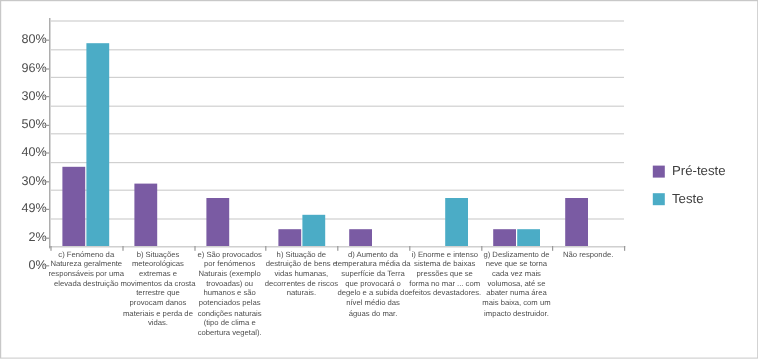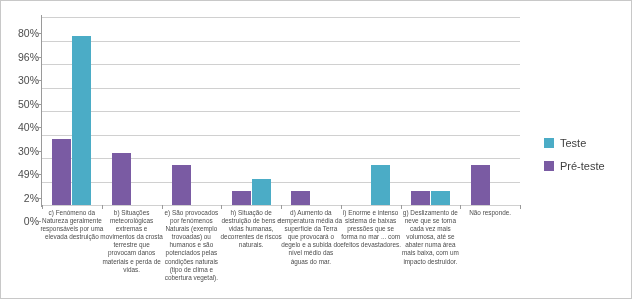--- a/index.html
+++ b/index.html
@@ -251,26 +251,26 @@
       <div class="cat-label" style="left: 116.5px; width: 65.75px;">e) São provocados por fenómenos Naturais (exemplo trovoadas) ou humanos e são potenciados pelas condições naturais (tipo de clima e cobertura vegetal).</div>
       <div class="cat-label" style="left: 176.25px; width: 65.75px;">h) Situação de destruição de bens e vidas humanas, decorrentes de riscos naturais.</div>
       <div class="cat-label" style="left: 236px; width: 65.75px;">d) Aumento da temperatura média da superfície da Terra que provocará o degelo e a subida do nível médio das águas do mar.</div>
       <div class="cat-label" style="left: 295.75px; width: 65.75px;">i) Enorme e intenso sistema de baixas pressões que se forma no mar ... com efeitos devastadores.</div>
       <div class="cat-label" style="left: 355.5px; width: 65.75px;">g) Deslizamento de neve que se torna cada vez mais volumosa, até se abater numa área mais baixa, com um impacto destruidor.</div>
       <div class="cat-label" style="left: 415.25px; width: 65.75px;">Não responde.</div>
     </div>
 
   <div id="legend">
       <div class="legend-entry">
+        <span class="legend-swatch" style="background: rgb(122, 91, 163);"></span>
+        <span class="legend-label">Pré-teste</span>
+      </div>
+      <div class="legend-entry">
         <span class="legend-swatch" style="background: rgb(75, 172, 198);"></span>
         <span class="legend-label">Teste</span>
-      </div>
-      <div class="legend-entry">
-        <span class="legend-swatch" style="background: rgb(122, 91, 163);"></span>
-        <span class="legend-label">Pré-teste</span>
       </div>
     </div>
 
 <div class="x-tick-mark" style="left: 100.75px;"></div>
     <div class="x-tick-mark" style="left: 160.5px;"></div>
     <div class="x-tick-mark" style="left: 220.25px;"></div>
     <div class="x-tick-mark" style="left: 280px;"></div>
     <div class="x-tick-mark" style="left: 339.75px;"></div>
     <div class="x-tick-mark" style="left: 399.5px;"></div>
     <div class="x-tick-mark" style="left: 459.25px;"></div>

